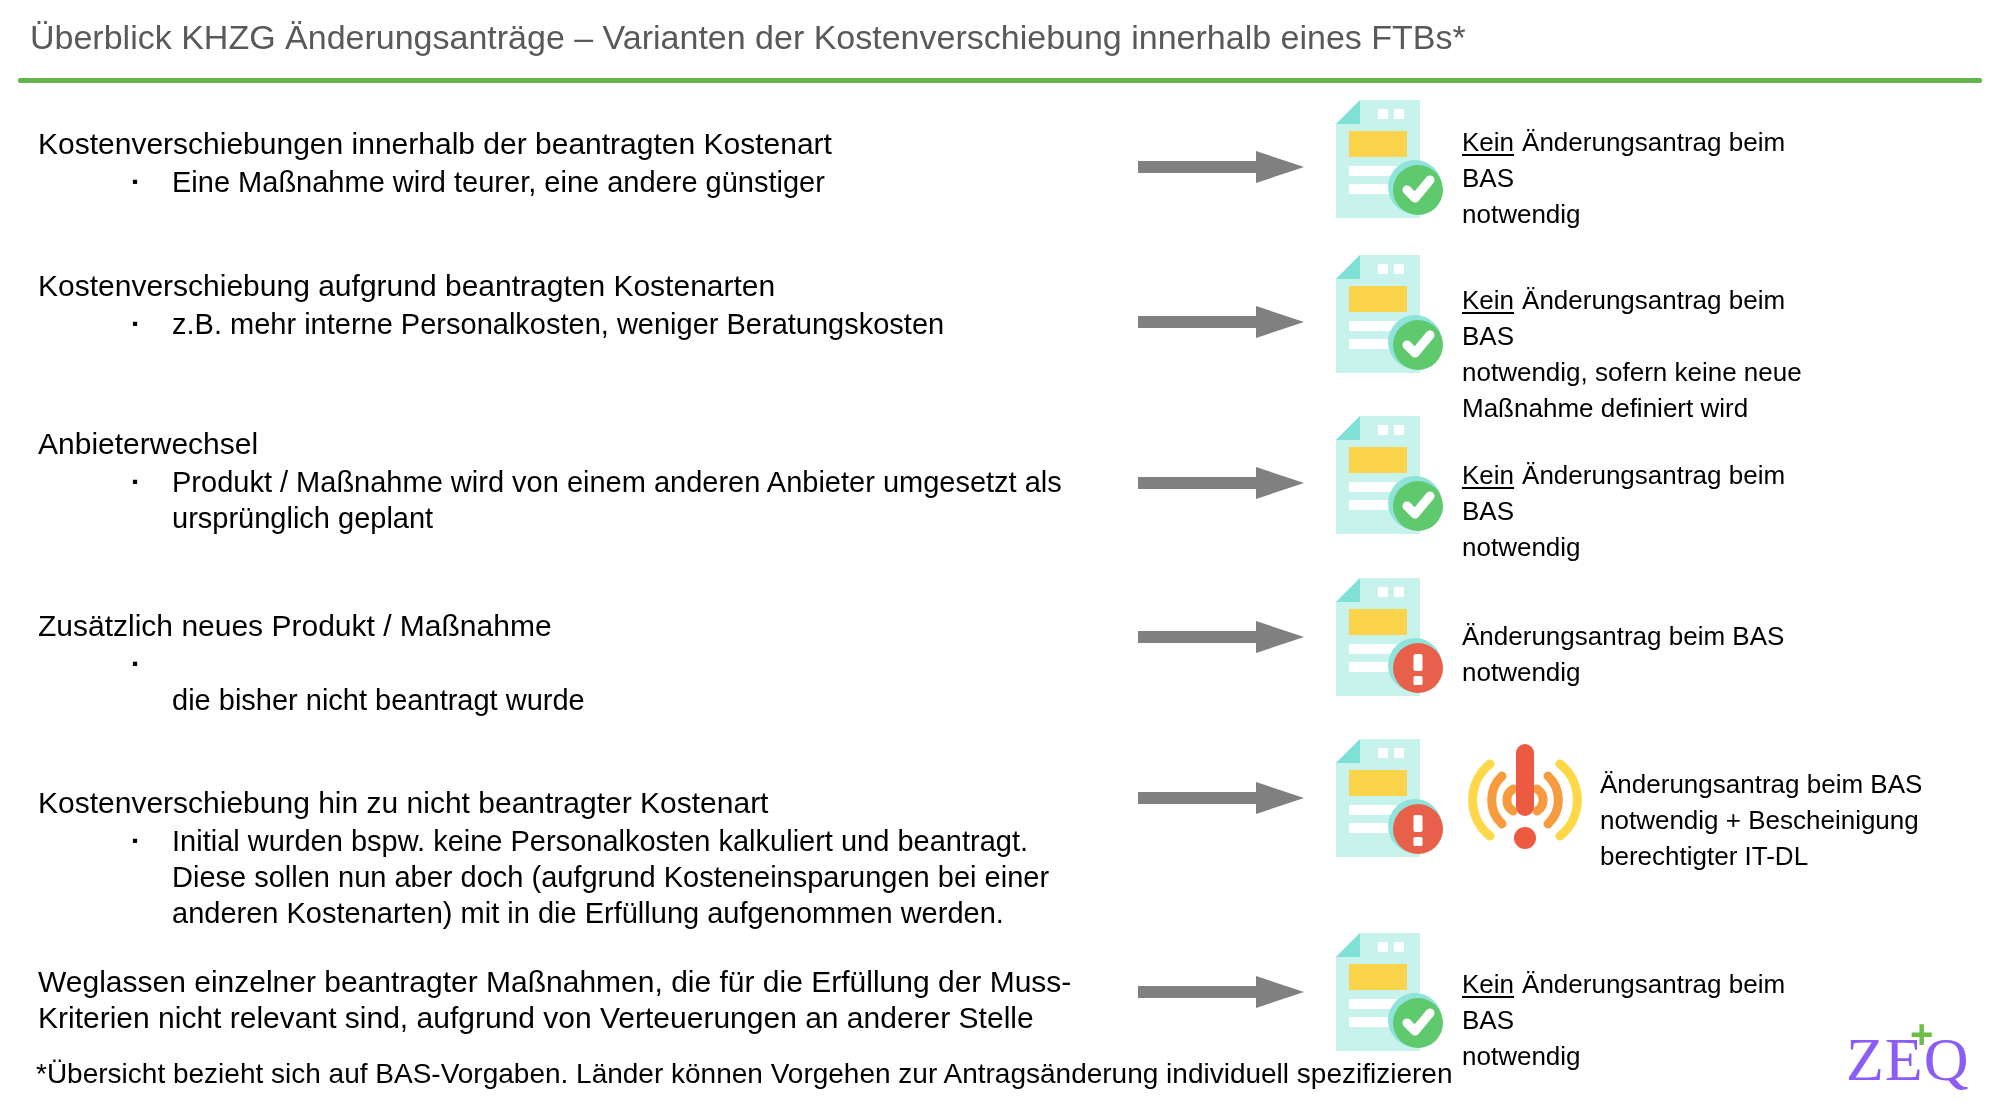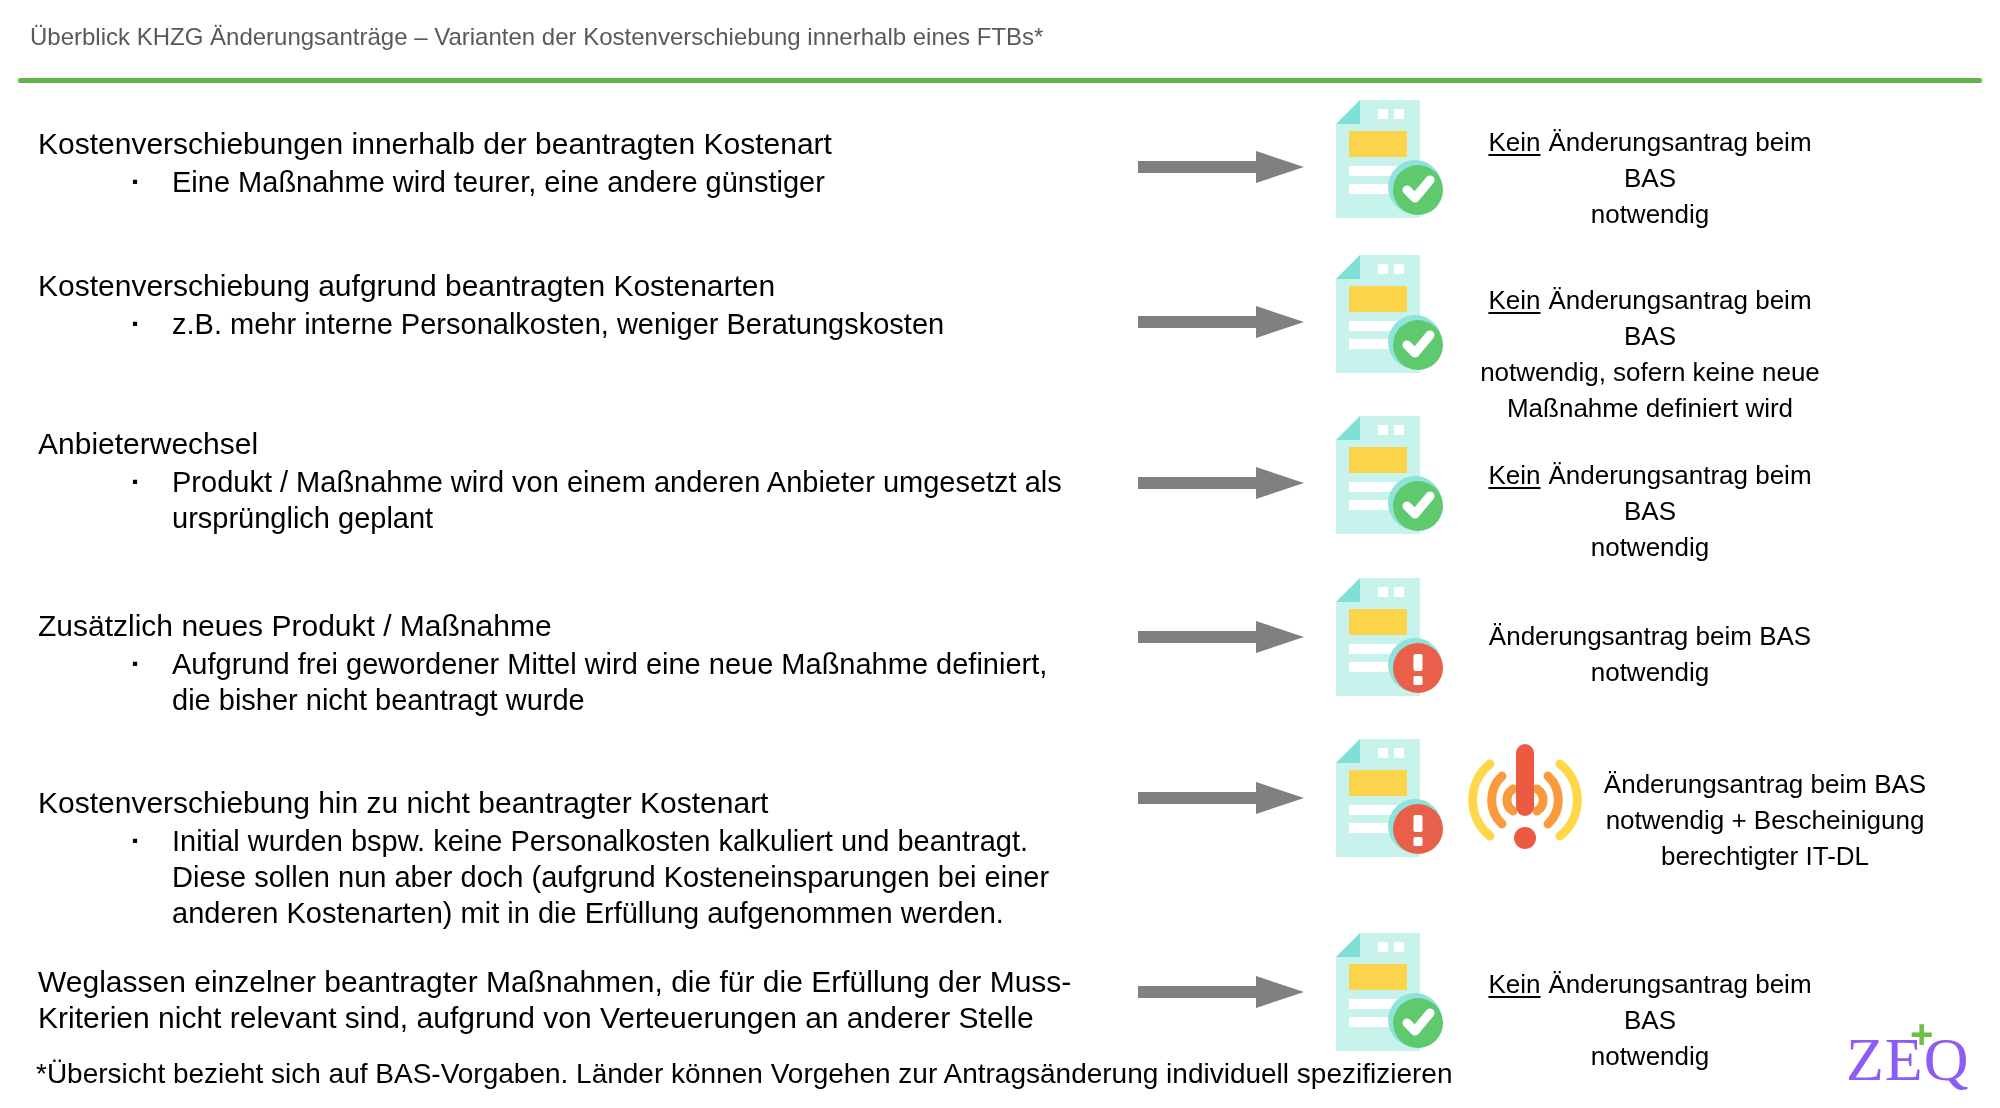--- a/index.html
+++ b/index.html
@@ -2,37 +2,37 @@
 <html><head>
 <meta charset="utf-8">
 <style>
   html,body{margin:0;padding:0;background:#fff;}
   .page{
     position:relative;width:2000px;height:1108px;background:#ffffff;overflow:hidden;
     font-family:"Liberation Sans","DejaVu Sans",sans-serif;color:#000;
   }
   .abs{position:absolute;}
   .slide-title{
-    left:30px;top:16px;font-size:24px;line-height:42px;color:#595959;white-space:nowrap;
+    left:30px;top:16px;font-size:34px;line-height:42px;color:#595959;white-space:nowrap;
   }
   .divider{
     left:18px;top:78px;width:1964px;height:5px;background:#63B44A;border-radius:2px;
   }
   .head{
     font-size:30px;line-height:36px;white-space:nowrap;
   }
   .uw{text-underline-offset:4px;}
   .bullet-marker{
     font-size:17px;line-height:36px;
   }
   .bullet-line{
     font-size:29px;line-height:36px;white-space:nowrap;
   }
   .result{
-    width:376px;text-align:center;font-size:26px;line-height:36px;
+    width:376px;text-align:left;font-size:26px;line-height:36px;
   }
   .result.narrow{width:330px;}
   .kein{text-decoration:underline;text-underline-offset:3px;margin-right:8px;}
   .kein:empty{margin-right:0;}
   .footnote{
     left:36px;top:1058px;font-size:28px;line-height:32px;white-space:nowrap;
   }
   .logo{left:1846px;top:1016px;width:150px;height:88px;}
   .logo-text{
     font-family:"Liberation Serif","DejaVu Serif",serif;font-size:62px;line-height:86px;
@@ -117,21 +117,20 @@
       <circle cx="82" cy="90" r="25" fill="#5FC96E"></circle>
     <path d="M71 90 L79 98 L94 80" stroke="#fff" stroke-width="9" fill="none" stroke-linecap="round" stroke-linejoin="round"></path>
   </svg>
   <div class="abs result" style="left:1462px;top:457px">
     <div><span class="kein">Kein</span><span>Änderungsantrag beim BAS</span></div>
     <div>notwendig</div>
   </div>
 
   <div class="abs head" style="left:38px;top:608px"><span>Zusätzlich neues Produkt / Maßnahme</span><span class="uw"></span><span></span></div>
   <div class="abs bullet-marker" style="left:132px;top:646px">▪</div>
-  <div class="abs bullet-line" style="left:172px;top:646px">Aufgrund frei gewordener Mittel wird eine neue Maßnahme definiert,</div>
   <div class="abs bullet-line" style="left:172px;top:682px">die bisher nicht beantragt wurde</div>
   <svg class="abs" style="left:1138px;top:617px" width="166" height="40" viewBox="0 0 166 40">
     <path d="M0 14 H118 V4 L166 20 L118 36 V26 H0 Z" fill="#808080"></path>
   </svg>
   <svg class="abs" style="left:1336px;top:578px" width="108" height="118" viewBox="0 0 108 118">
     <path d="M24 0 H84 V118 H0 V24 Z" fill="#C8F2EC"></path>
       <path d="M24 0 L0 24 L24 24 Z" fill="#7FE0D6"></path>
     <rect x="42" y="9" width="10" height="10" fill="#fff"></rect>
       <rect x="58" y="9" width="10" height="10" fill="#fff"></rect>
     <rect x="13" y="31" width="58" height="26" fill="#FBD44C"></rect>

